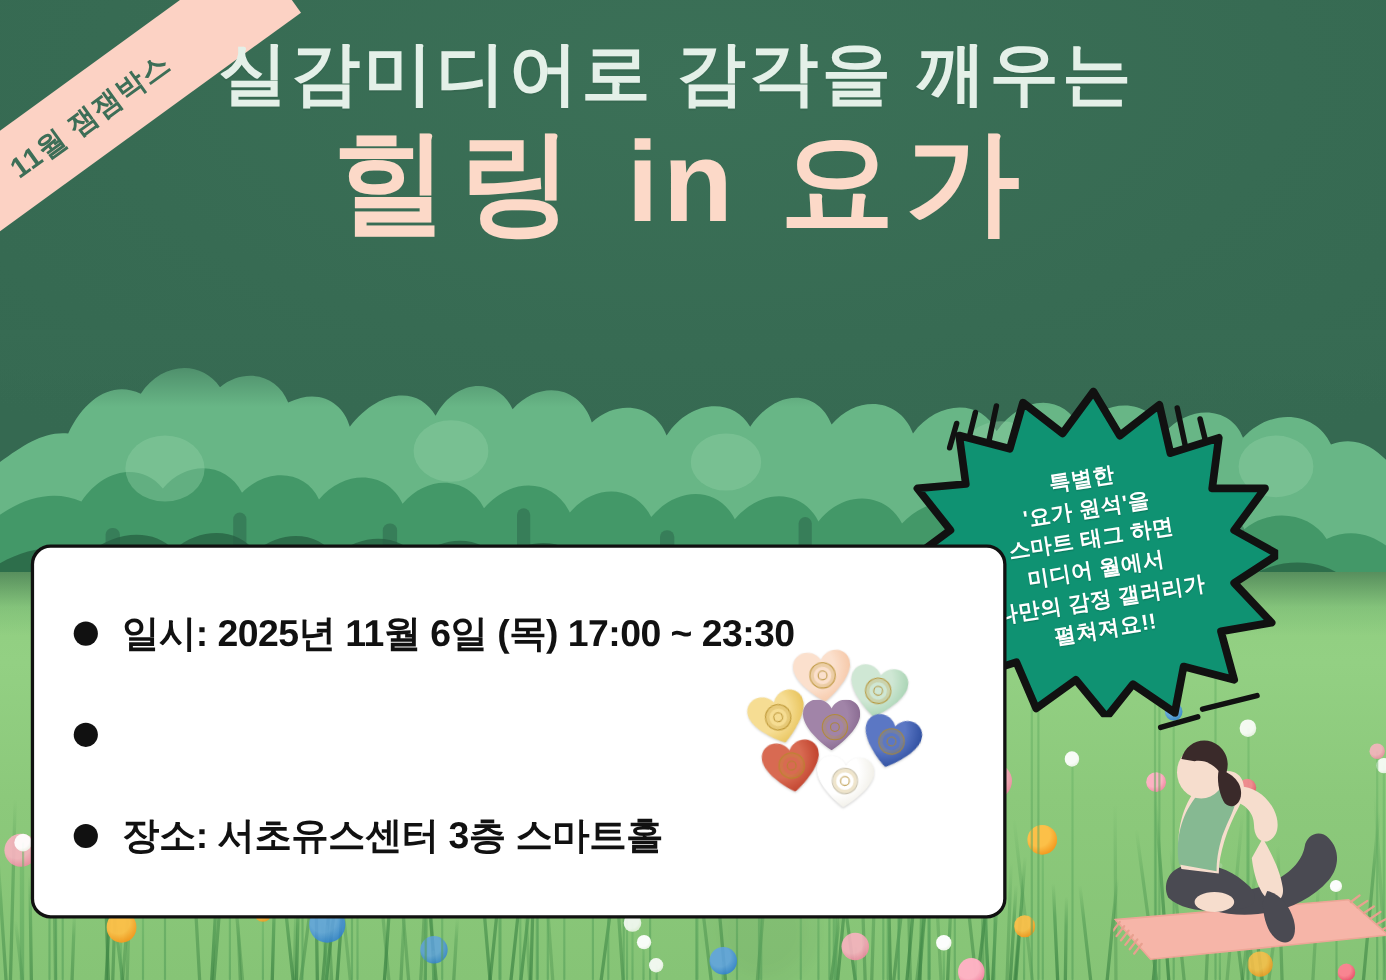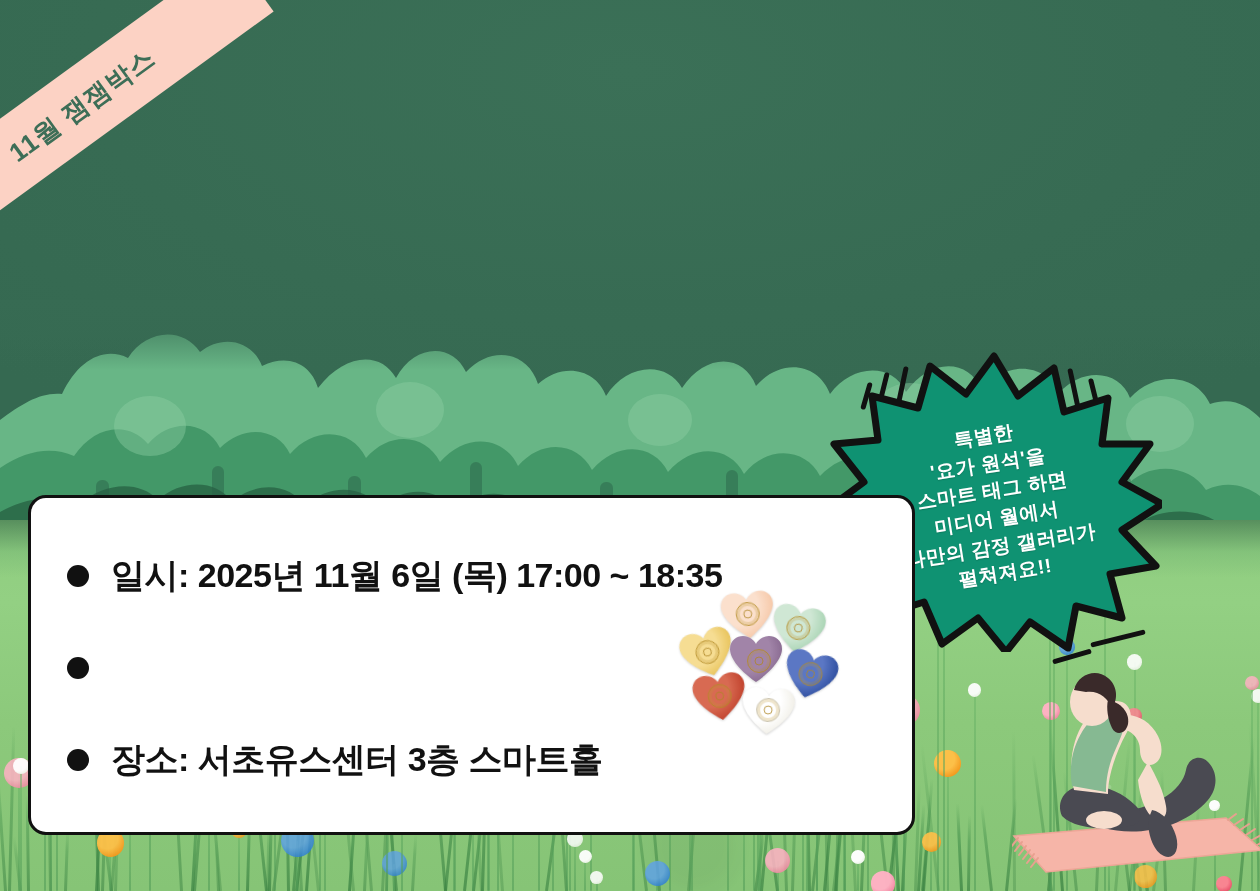--- a/index.html
+++ b/index.html
@@ -507,20 +507,28 @@
         <div class="flower fl-w" style="left: 720.8px; bottom: 89.8px; width: 15.2px; height: 15.2px; opacity: 0.86;"></div>
       </div>
   </div>
 
   <div class="ribbon-wrap">
     <div class="ribbon">
       <span>11월 잼잼박스</span>
     </div>
   </div>
 
+  <div class="headline">
+    <div class="subtitle">실감미디어로 감각을 깨우는</div>
+    <div class="maintitle">
+      <span>힐링</span>
+      <span class="lat">in</span>
+      <span>요가</span>
+    </div>
+  </div>
 
   <div class="speed" style="left:880px;top:372px;width:5px;height:40px;transform:rotate(14deg);"></div>
   <div class="speed" style="left:898px;top:366px;width:5px;height:56px;transform:rotate(12deg);"></div>
   <div class="speed" style="left:864px;top:382px;width:5px;height:28px;transform:rotate(16deg);"></div>
   <div class="speed" style="left:1072px;top:368px;width:5px;height:46px;transform:rotate(-12deg);"></div>
   <div class="speed" style="left:1092px;top:378px;width:5px;height:34px;transform:rotate(-14deg);"></div>
   <div class="speed" style="left:828px;top:586px;width:60px;height:5px;transform:rotate(10deg);"></div>
   <div class="speed" style="left:832px;top:606px;width:46px;height:5px;transform:rotate(11deg);"></div>
   <div class="speed" style="left:1090px;top:636px;width:56px;height:5px;transform:rotate(-14deg);"></div>
   <div class="speed" style="left:1052px;top:654px;width:40px;height:5px;transform:rotate(-16deg);"></div>
@@ -536,21 +544,21 @@
       <div>미디어 월에서</div>
       <div>나만의 감정 갤러리가</div>
       <div>펼쳐져요!!</div>
     </div>
   </div>
 
   <div class="infobox">
     <div class="info-list" id="info-list">
         <div class="info-row">
           <div class="bullet"></div>
-          <div class="info-text">일시:  2025년 11월 6일 (목) 17:00 ~ 18:35</div>
+          <div class="info-text">일시:  2025년 11월 6일 (목) 17:00 ~ 23:30</div>
         </div>
         <div class="info-row">
           <div class="bullet"></div>
         </div>
         <div class="info-row">
           <div class="bullet"></div>
           <div class="info-text">장소: 서초유스센터 3층 스마트홀</div>
         </div>
       </div>
   </div>

